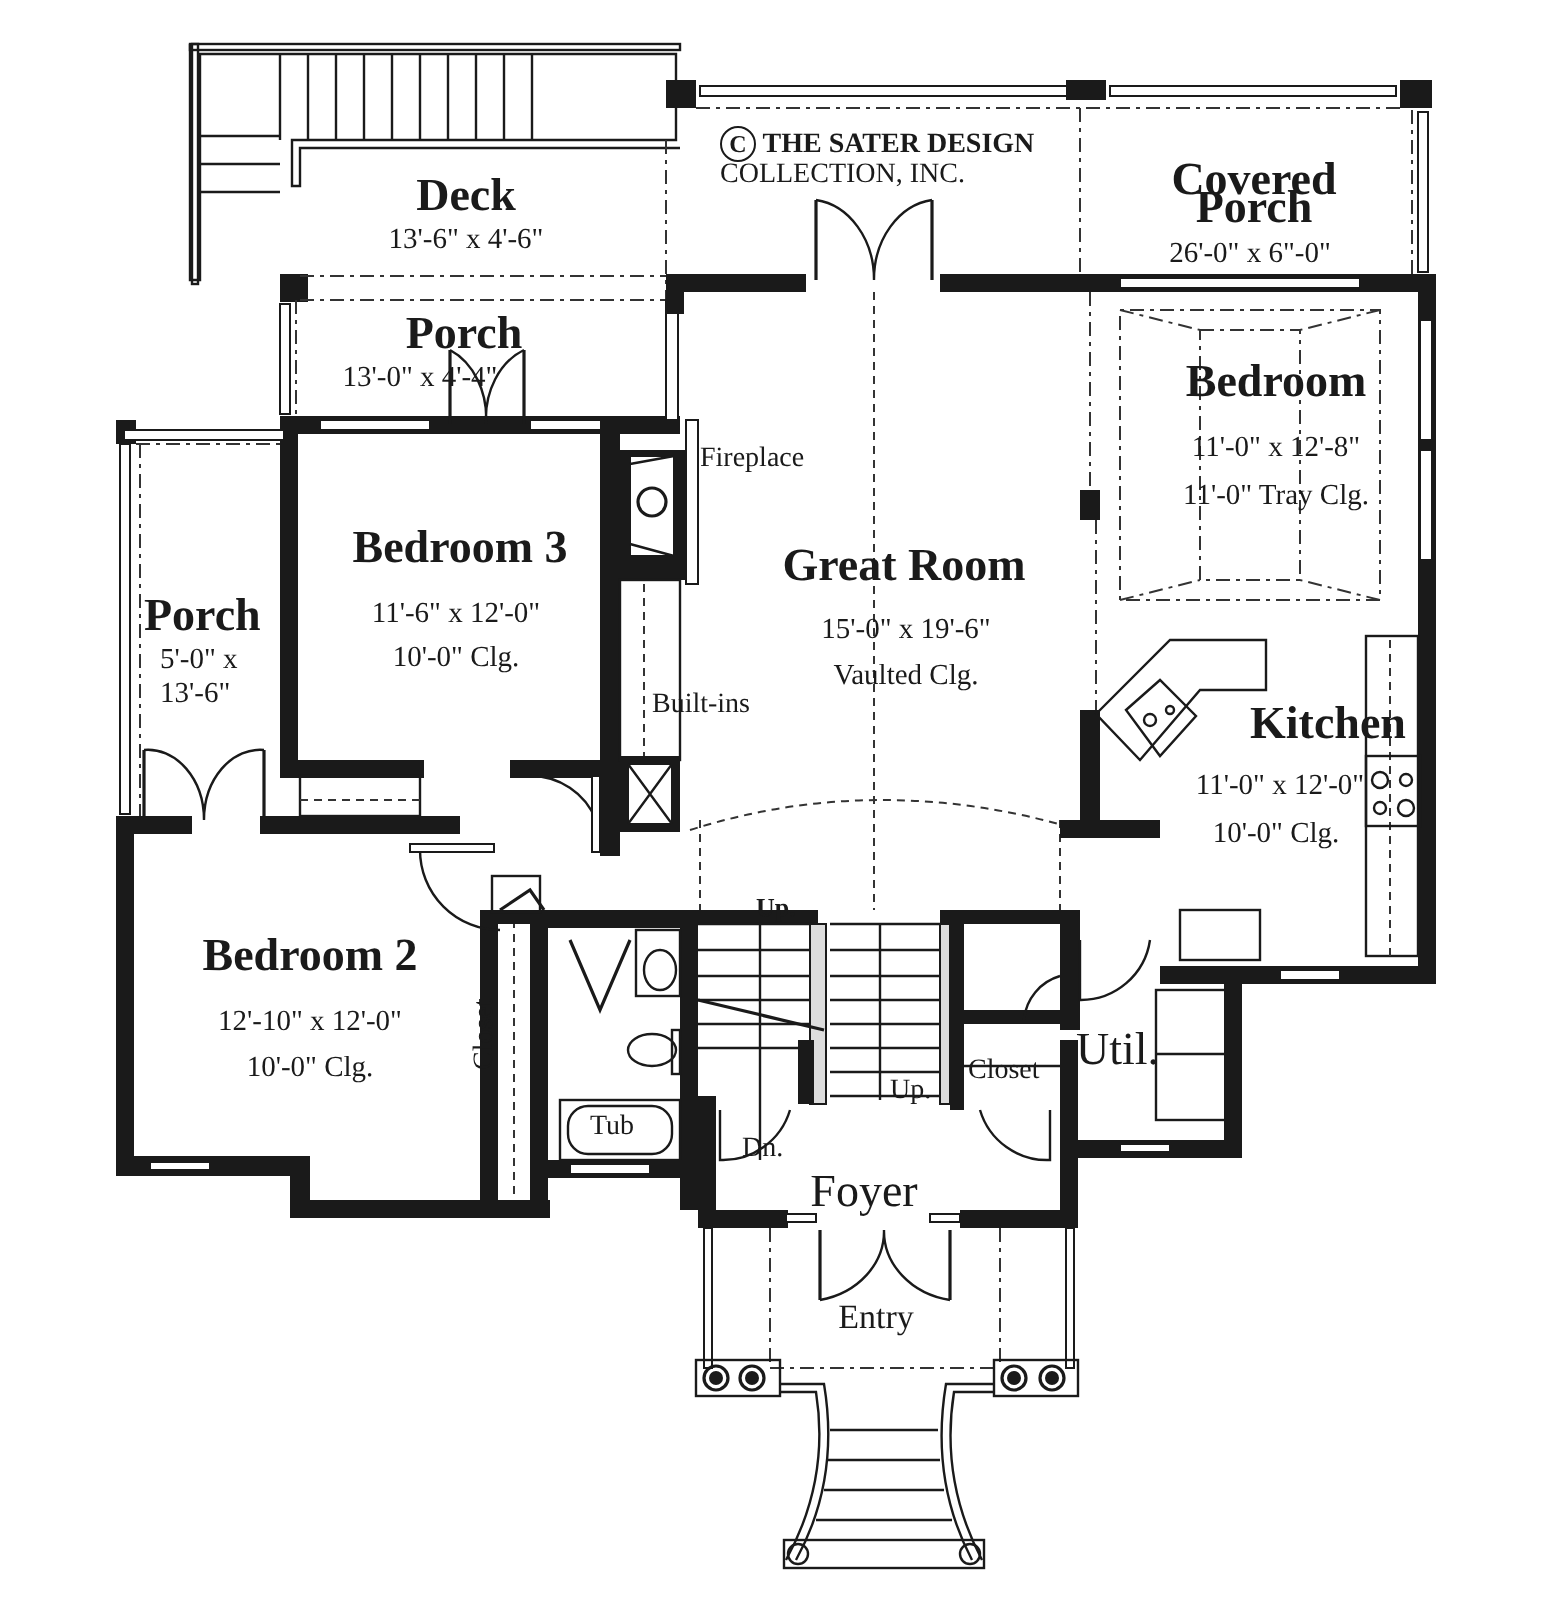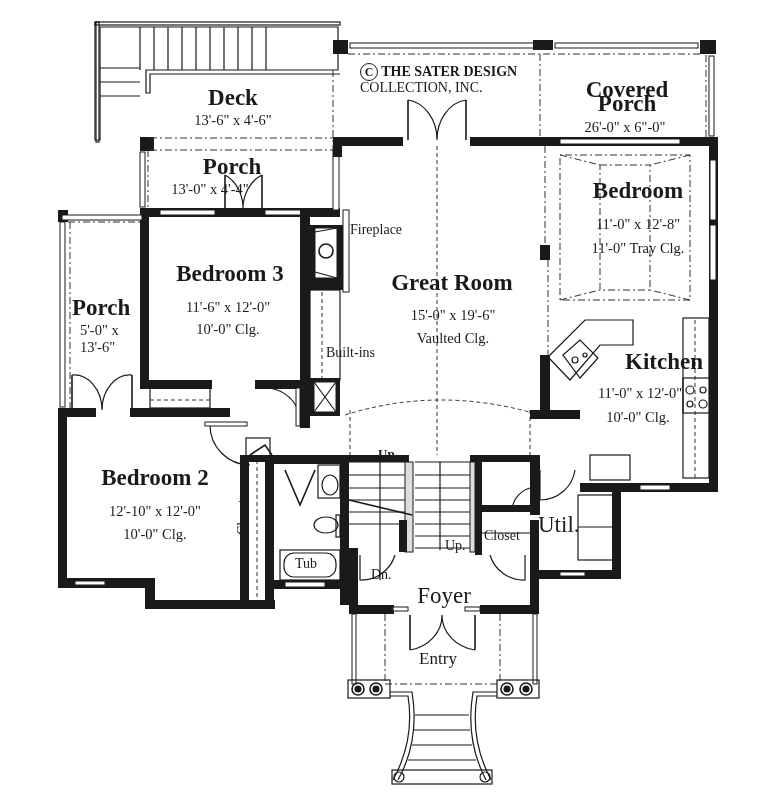--- a/index.html
+++ b/index.html
@@ -298,15 +298,15 @@
 <div class="lbl small" style="left:295px; top:557px;">Tub</div>
 
 <div class="lbl" style="left:378px; top:447px; font-size:13px; font-weight:bold;">Up.</div>
 <div class="lbl small" style="left:445px; top:539px;">Up.</div>
 <div class="lbl small" style="left:371px; top:568px;text-align:right;">Dn.</div>
 
 <div class="lbl small" style="left:484px; top:529px;">Closet</div>
 
 <div class="lbl" style="left:538px; top:513px; font-size:23px;">Util.</div>
 
-<div class="lbl center" style="left:444px; top:584px; font-size:23px;">Foyer</div>
+<div class="lbl center" style="left:432px; top:584px; font-size:23px;">Foyer</div>
 
 <div class="lbl center" style="left:438px; top:650px; font-size:17px;font-family:Liberation Serif, serif;">Entry</div>
 
 </body></html>

